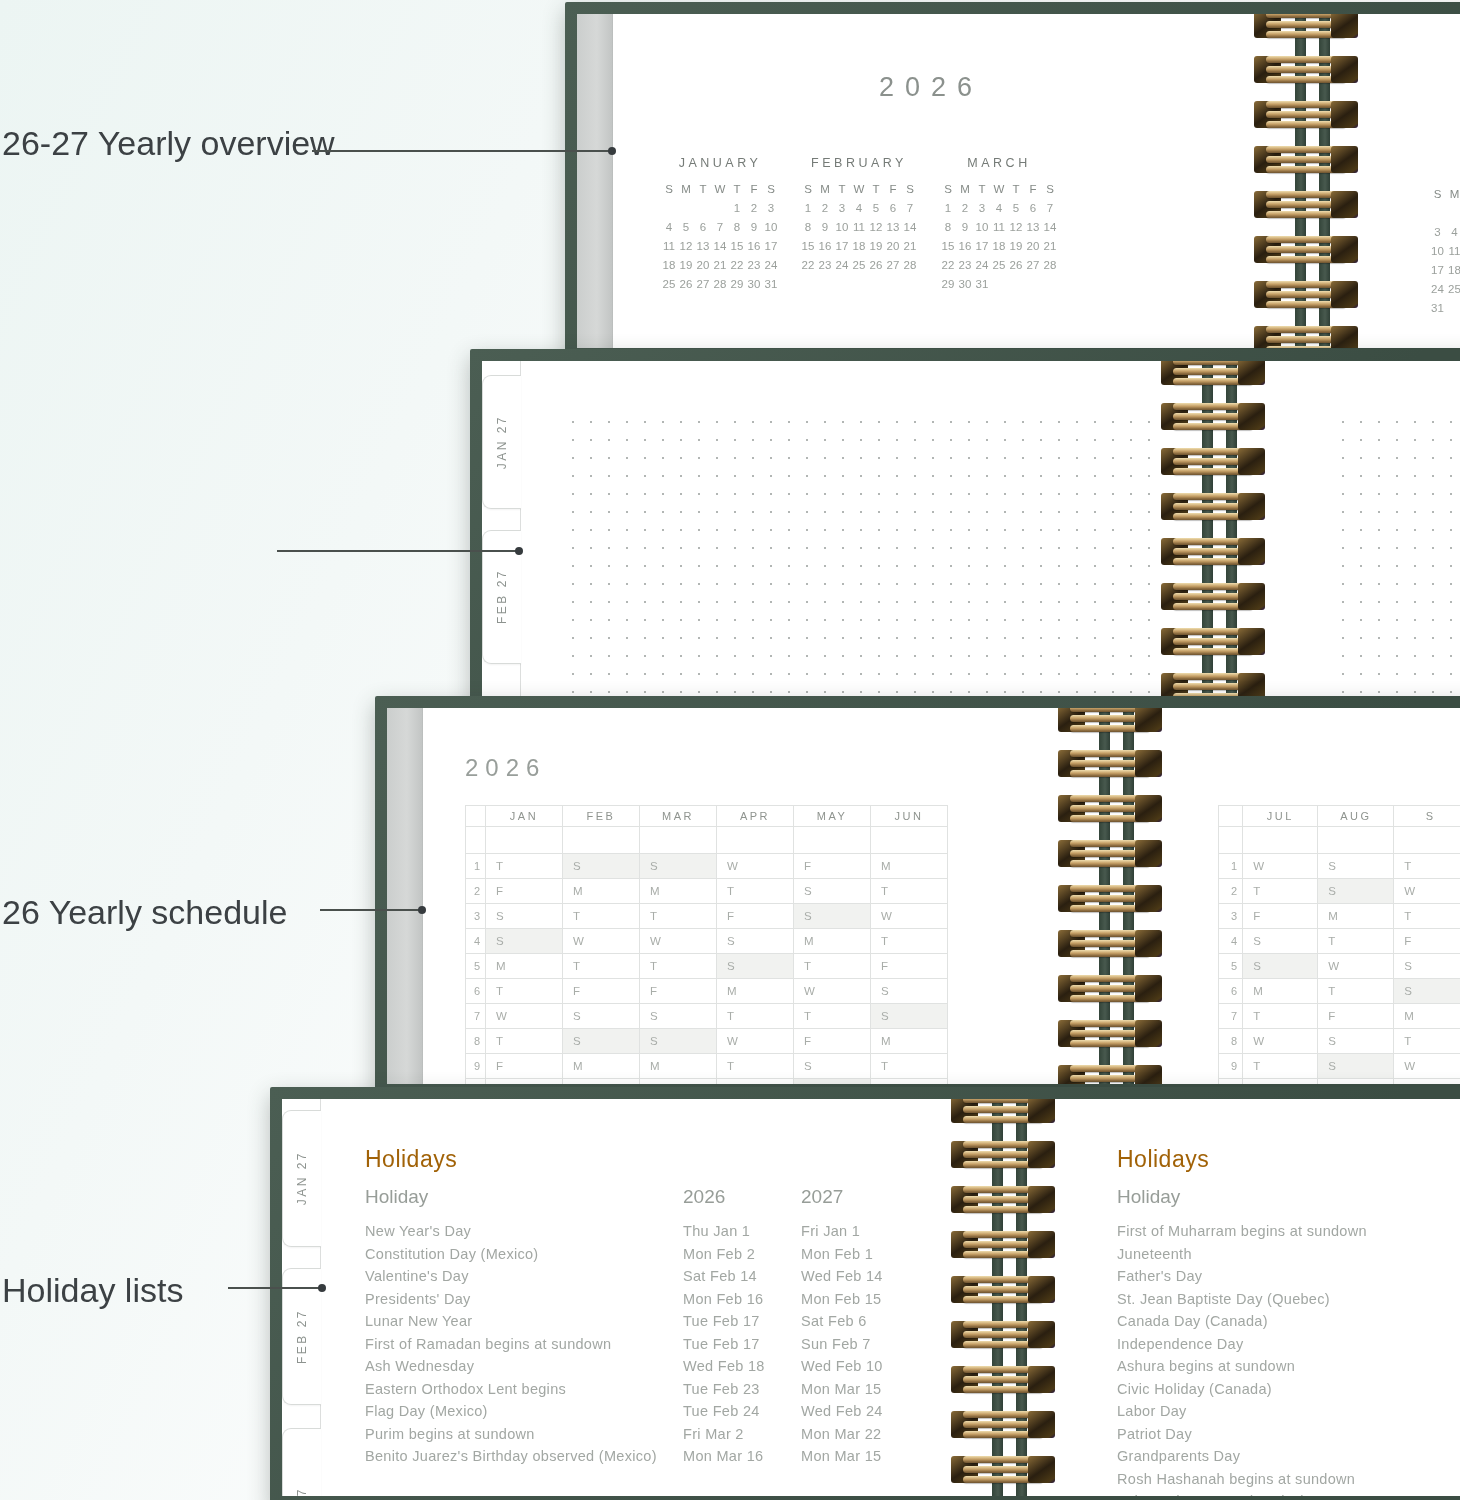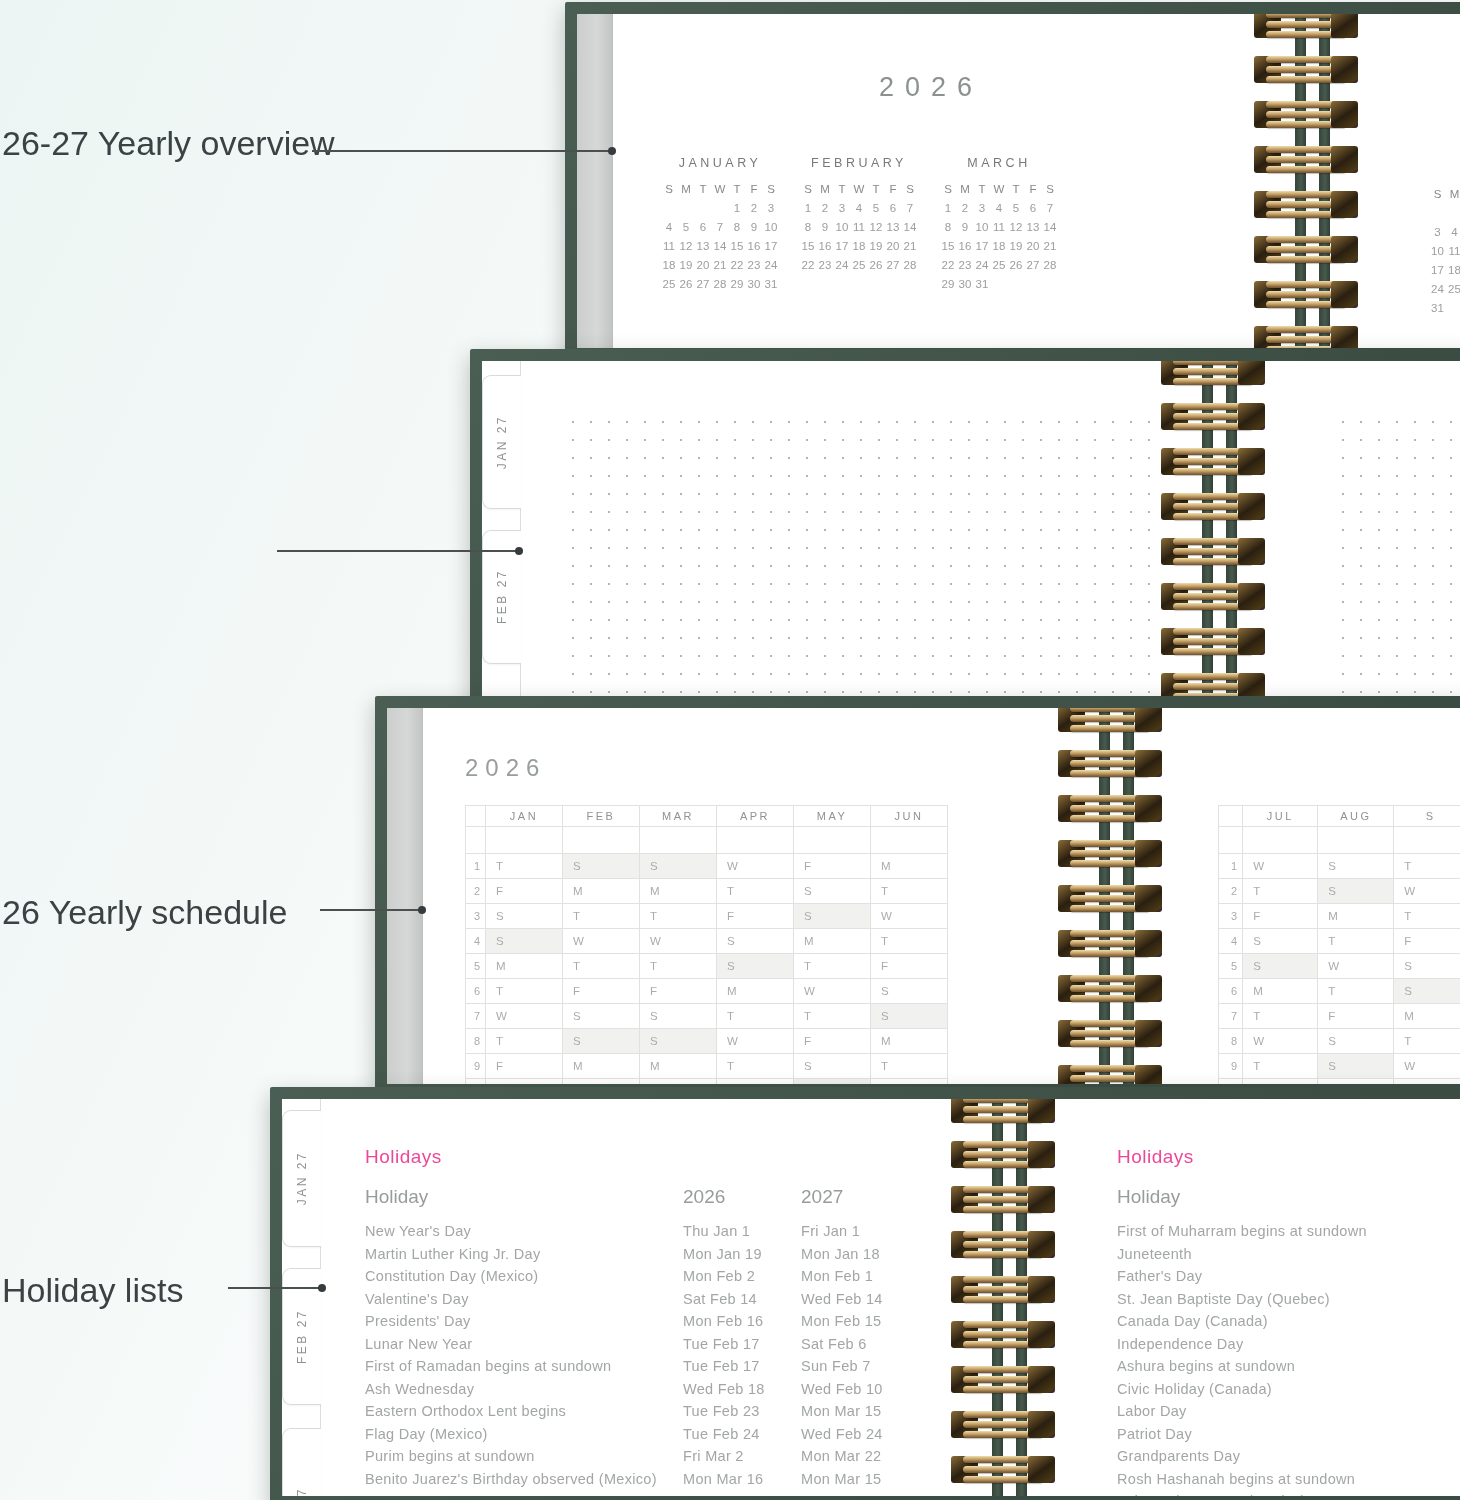--- a/index.html
+++ b/index.html
@@ -57,21 +57,21 @@
   .sch-table{position:absolute;top:97px;}
   .sch-table table{border-collapse:collapse;table-layout:fixed;}
   .sch-table th,.sch-table td{border:1px solid #e0e2e1;padding:0;font-weight:400;}
   .sch-table tr.h th{height:20px;font-size:11px;letter-spacing:2.5px;color:#8f948f;text-align:center;}
   .sch-table tr.blank td{height:26px;}
   .sch-table td{height:24px;font-size:11.5px;color:#a9ada9;}
   .sch-table td.num{text-align:right;padding-right:5px;font-size:11px;}
   .sch-table td.day{padding-left:10px;}
   .sch-table td.sun{background:#f1f2f0;}
   
-  .hol-title{position:absolute;top:47px;font-size:19px;color:#ec4899;letter-spacing:.5px;}
+  .hol-title{position:absolute;top:47px;font-size:23px;color:#a16207;letter-spacing:.5px;}
   .hol-head{position:absolute;top:87px;font-size:19px;color:#979d98;}
   .hol-rows{position:absolute;top:121px;}
   .hol-row{height:22.5px;display:grid;grid-template-columns:318px 118px 1fr;
     align-items:center;font-size:14.5px;color:#a2a7a3;letter-spacing:.3px;white-space:nowrap;}
   .hol-row.r{display:block;line-height:22.5px;}
   
   .callout{position:absolute;font-size:34px;color:#3c4144;white-space:nowrap;z-index:10;}
   .lead{position:absolute;height:2px;background:#4a504d;z-index:10;}
   .lead::after{content:"";position:absolute;right:-3px;top:-3px;width:8px;height:8px;
     border-radius:50%;background:#363b3e;}
@@ -726,25 +726,20 @@
       <div class="hol-head" style="left:83px">Holiday</div>
       <div class="hol-head" style="left:401px">2026</div>
       <div class="hol-head" style="left:519px">2027</div>
       <div class="hol-rows" style="left:83px;width:585px">
           <div class="hol-row">
             <span>New Year's Day</span>
             <span>Thu Jan 1</span>
             <span>Fri Jan 1</span>
           </div>
           <div class="hol-row">
-            <span>Martin Luther King Jr. Day</span>
-            <span>Mon Jan 19</span>
-            <span>Mon Jan 18</span>
-          </div>
-          <div class="hol-row">
             <span>Constitution Day (Mexico)</span>
             <span>Mon Feb 2</span>
             <span>Mon Feb 1</span>
           </div>
           <div class="hol-row">
             <span>Valentine's Day</span>
             <span>Sat Feb 14</span>
             <span>Wed Feb 14</span>
           </div>
           <div class="hol-row">

